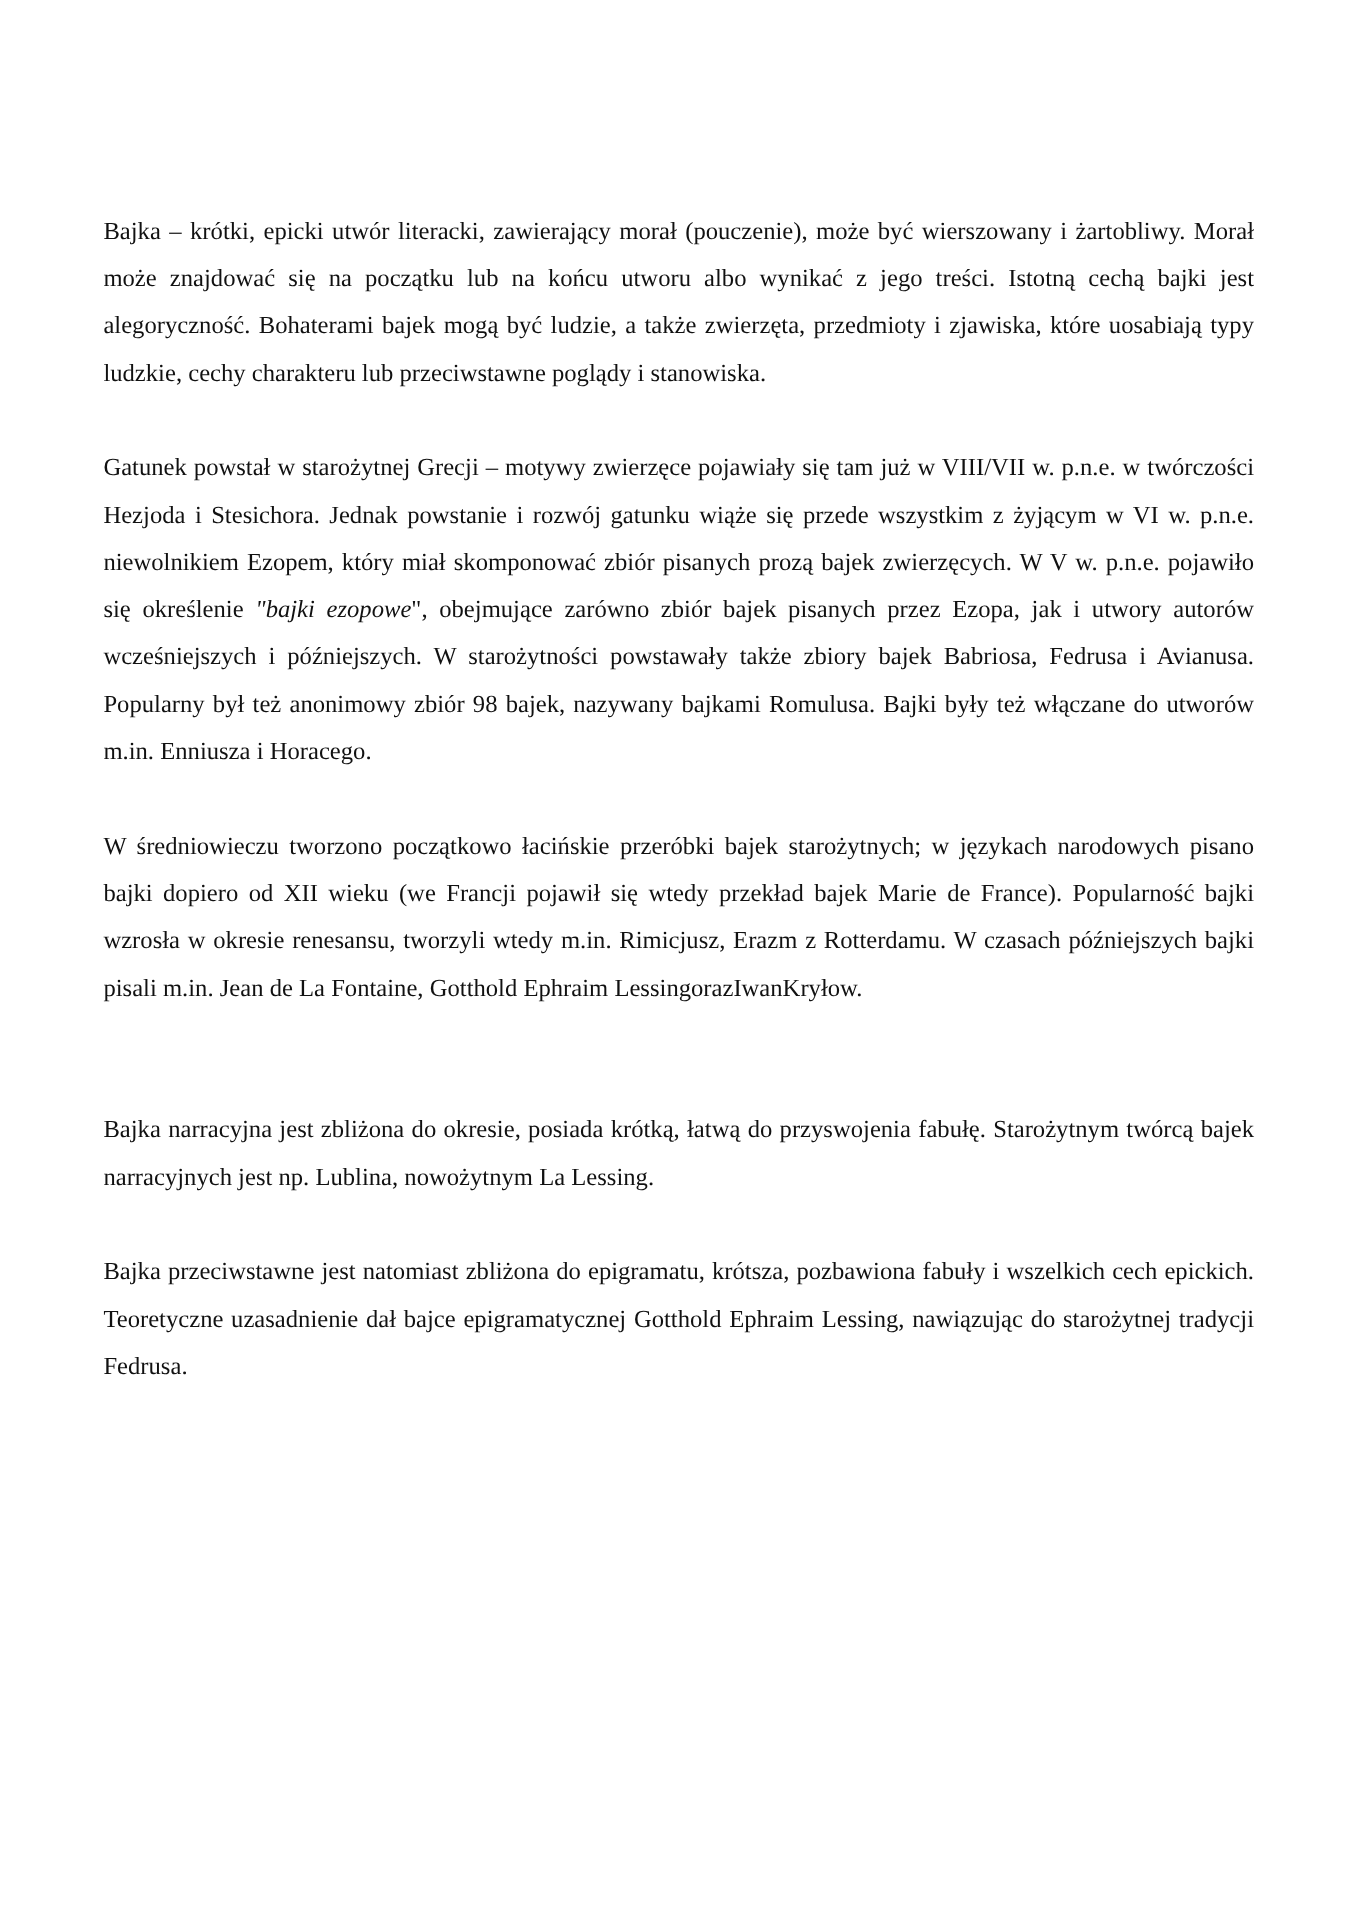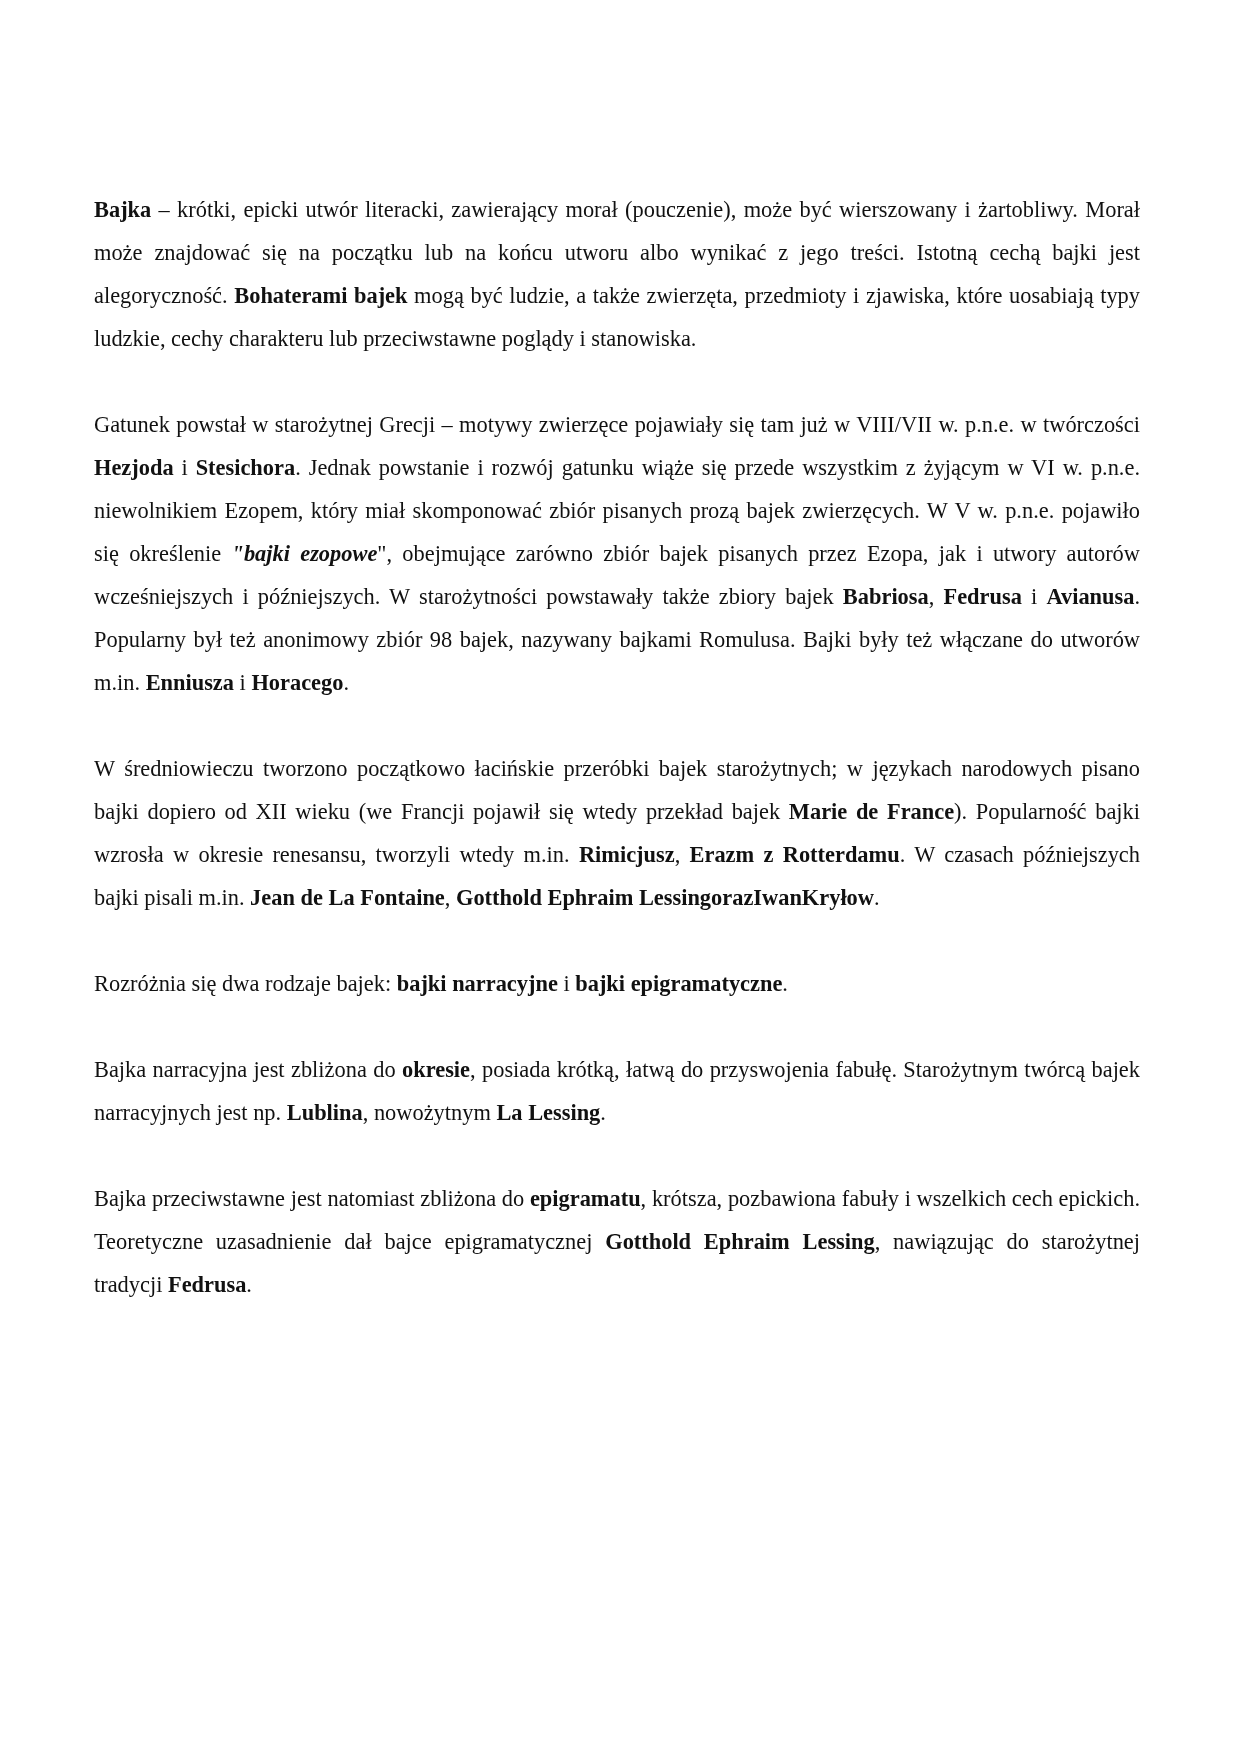--- a/index.html
+++ b/index.html
@@ -4,31 +4,30 @@
 <style>
   html, body { margin: 0; padding: 0; background: #ffffff; }
   body { width: 1240px; height: 1754px; position: relative; overflow: hidden; }
   .page {
     position: absolute; left: 94px; top: 188px; width: 1046px;
     font-family: "Liberation Serif", "DejaVu Serif", serif;
     font-size: 22.4px; line-height: 43px; color: #111;
   }
   .para { margin: 0; text-align: justify; text-align-last: left; }
   .gap { height: 43px; }
-  b, .b { font-weight: bold; }
+  b, .b { font-weight: normal; }
   i, .i { font-style: italic; }
 </style>
 </head>
 <body>
 
 <div class="page">
   <p class="para"><span class="b">Bajka</span><span> – krótki, epicki utwór literacki, zawierający morał (pouczenie), może być wierszowany i żartobliwy. Morał może znajdować się na początku lub na końcu utworu albo wynikać z jego treści. Istotną cechą bajki jest alegoryczność. </span><span class="b">Bohaterami bajek</span><span> mogą być ludzie, a także zwierzęta, przedmioty i zjawiska, które uosabiają typy ludzkie, cechy charakteru lub przeciwstawne poglądy i stanowiska.</span></p>
   <div class="gap"></div>
   <p class="para"><span>Gatunek powstał w starożytnej Grecji – motywy zwierzęce pojawiały się tam już w VIII/VII w. p.n.e. w twórczości </span><span class="b">Hezjoda</span><span> i </span><span class="b">Stesichora</span><span>. Jednak powstanie i rozwój gatunku wiąże się przede wszystkim z żyjącym w VI w. p.n.e. niewolnikiem Ezopem, który miał skomponować zbiór pisanych prozą bajek zwierzęcych. W V w. p.n.e. pojawiło się określenie </span><span class="b i">"bajki ezopowe</span><span>", obejmujące zarówno zbiór bajek pisanych przez Ezopa, jak i utwory autorów wcześniejszych i późniejszych. W starożytności powstawały także zbiory bajek </span><span class="b">Babriosa</span><span>, </span><span class="b">Fedrusa</span><span> i </span><span class="b">Avianusa</span><span>. Popularny był też anonimowy zbiór 98 bajek, nazywany bajkami Romulusa. Bajki były też włączane do utworów m.in. </span><span class="b">Enniusza</span><span> i </span><span class="b">Horacego</span><span>.</span></p>
   <div class="gap"></div>
   <p class="para"><span>W średniowieczu tworzono początkowo łacińskie przeróbki bajek starożytnych; w językach narodowych pisano bajki dopiero od XII wieku (we Francji pojawił się wtedy przekład bajek </span><span class="b">Marie de France</span><span>). Popularność bajki wzrosła w okresie renesansu, tworzyli wtedy m.in. </span><span class="b">Rimicjusz</span><span>, </span><span class="b">Erazm z Rotterdamu</span><span>. W czasach późniejszych bajki pisali m.in. </span><span class="b">Jean de La Fontaine</span><span>, </span><span class="b">Gotthold Ephraim LessingorazIwanKryłow</span><span>.</span></p>
   <div class="gap"></div>
-  <p class="para"><span>Rozróżnia się dwa rodzaje bajek: </span><span class="b">bajki narracyjne</span><span> i </span><span class="b">bajki epigramatyczne</span><span>.</span></p>
   <div class="gap"></div>
   <p class="para"><span>Bajka narracyjna jest zbliżona do </span><span class="b">okresie</span><span>, posiada krótką, łatwą do przyswojenia fabułę. Starożytnym twórcą bajek narracyjnych jest np. </span><span class="b">Lublina</span><span>, nowożytnym </span><span class="b">La Lessing</span><span>.</span></p>
   <div class="gap"></div>
   <p class="para"><span>Bajka przeciwstawne jest natomiast zbliżona do </span><span class="b">epigramatu</span><span>, krótsza, pozbawiona fabuły i wszelkich cech epickich. Teoretyczne uzasadnienie dał bajce epigramatycznej </span><span class="b">Gotthold Ephraim Lessing</span><span>, nawiązując do starożytnej tradycji </span><span class="b">Fedrusa</span><span>.</span></p>
 </div>
 
 </body></html>

